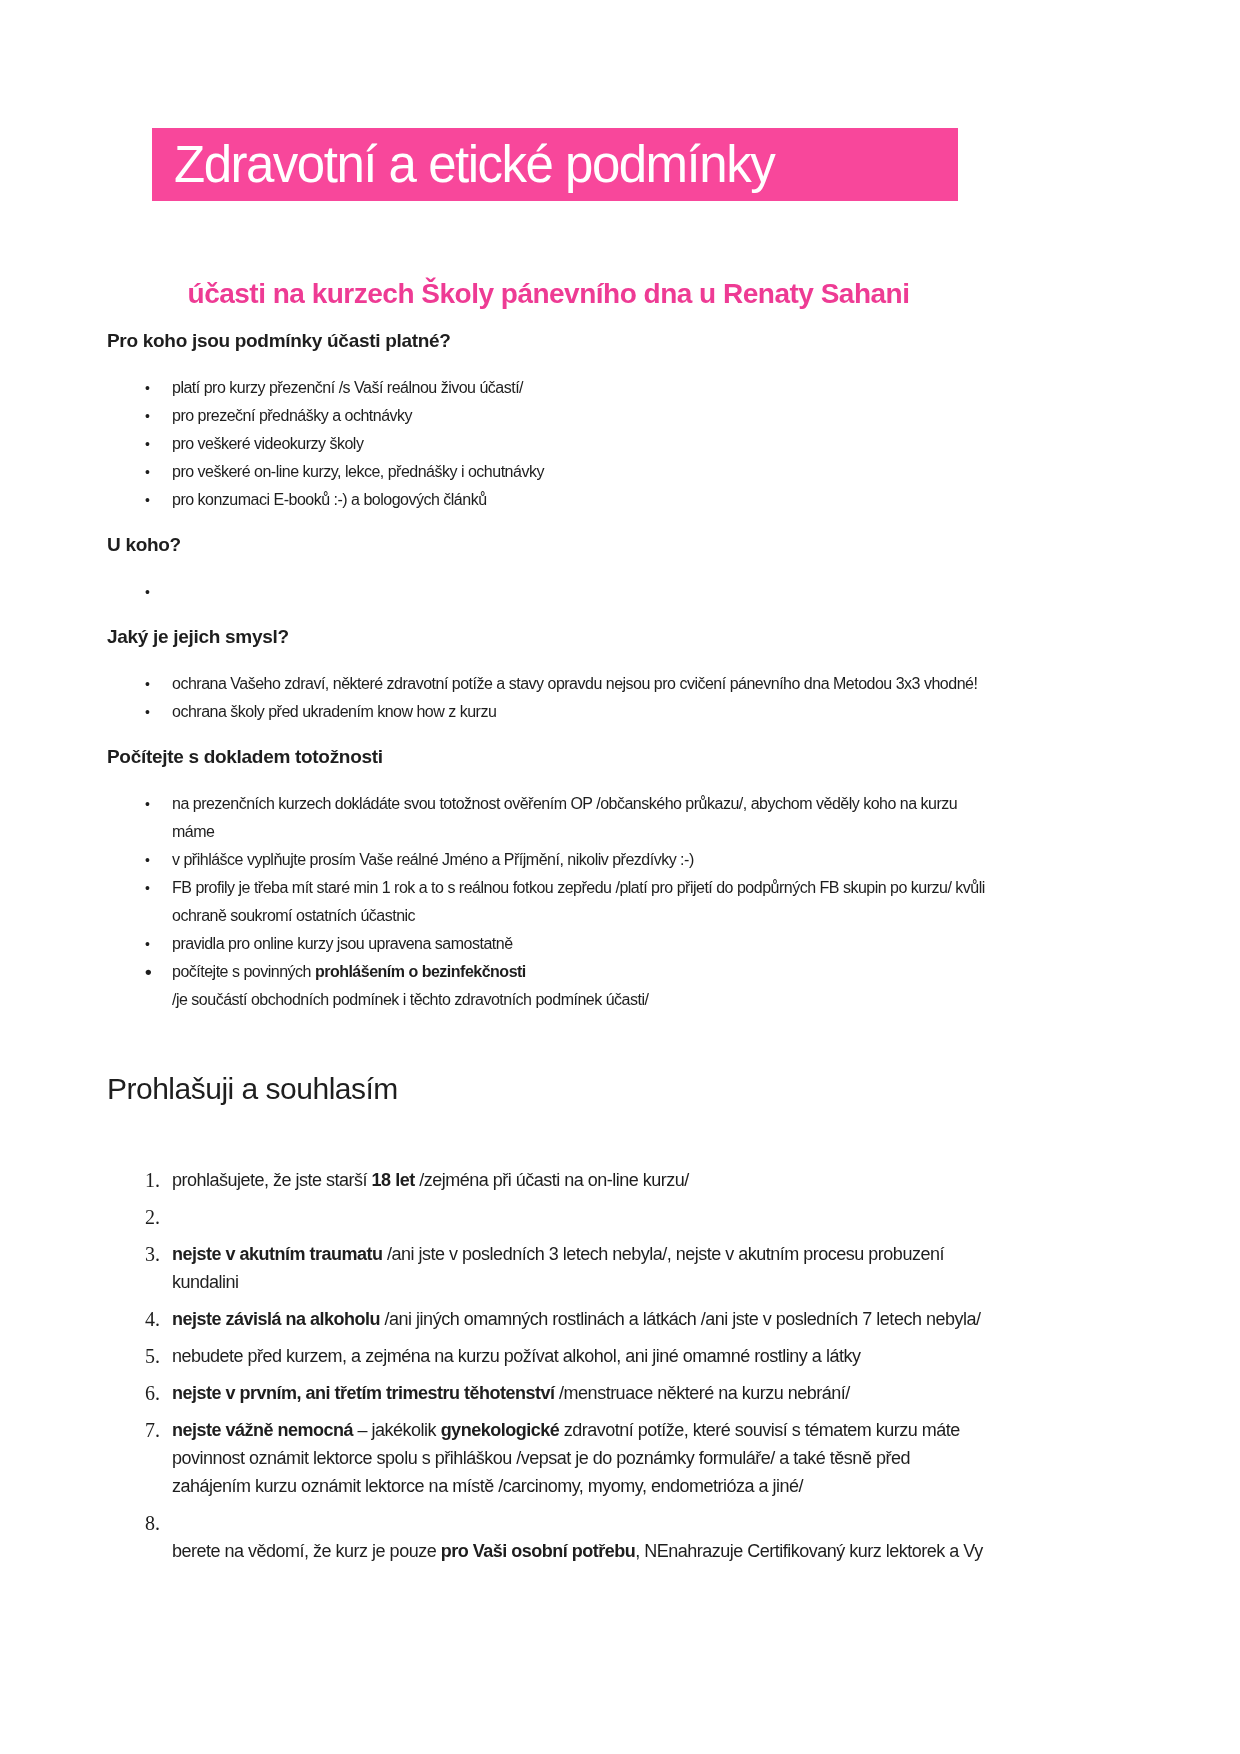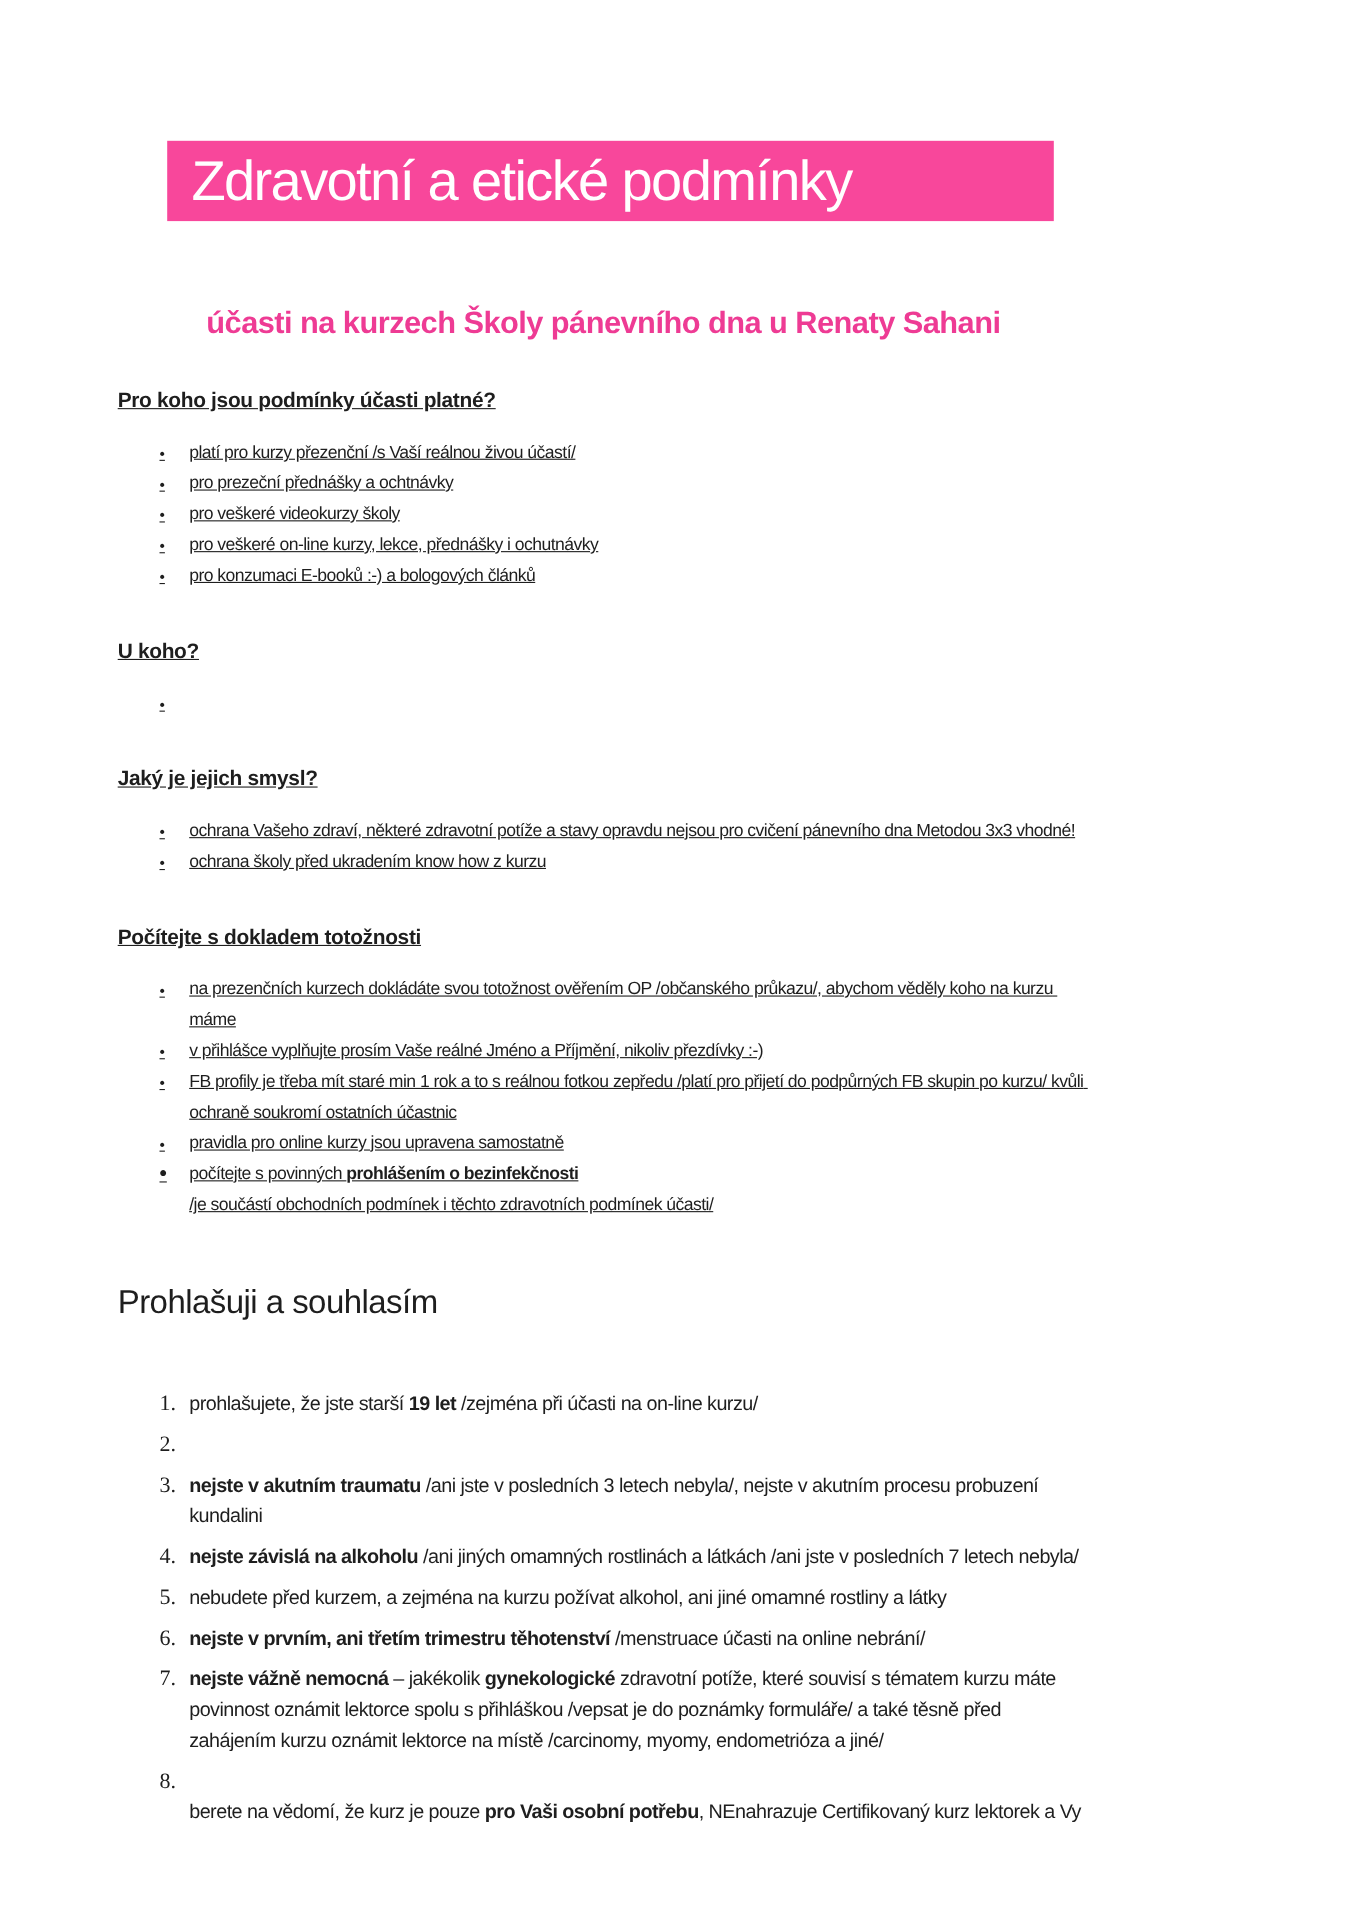--- a/index.html
+++ b/index.html
@@ -11,21 +11,21 @@
   .banner{
     margin-left:45px;width:806px;height:73px;display:flex;align-items:center;
     box-sizing:border-box;padding-left:22px;
   }
   .banner-title{
     color:#ffffff;font-size:51px;font-weight:400;letter-spacing:-1.5px;white-space:nowrap;
   }
   .subtitle{
     margin-top:77px;text-align:center;font-size:28px;font-weight:700;letter-spacing:-0.5px;
   }
-  .section{margin-top:44px;text-decoration:underline;}
+  .section{margin-top:20px;}
   .section-h{font-size:19px;font-weight:700;margin:0 0 22px 0;letter-spacing:-0.3px;}
   .bullets{padding-left:38px;}
   .bullet{display:flex;}
   .marker{width:27px;flex:none;font-size:14px;line-height:28px;}
   .marker.big{font-size:19px;font-weight:700;}
   .btext{line-height:28px;font-size:16px;letter-spacing:-0.5px;white-space:pre-wrap;}
   .decl-heading{
     margin-top:58px;text-align:left;font-size:30px;font-weight:400;letter-spacing:-0.5px;
   }
   .decl-list{margin-top:60px;padding-left:38px;}
@@ -121,40 +121,40 @@
             </div>
           </div>
         </div>
       </div>
 
     <div class="decl-heading">Prohlašuji a souhlasím</div>
 
     <div class="decl-list" id="decl-list">
         <div class="decl-item">
           <span class="num">1.</span>
-          <span class="itext"><span>prohlašujete, že jste starší </span><span class="b">19 let</span><span> /zejména při účasti na on-line kurzu/</span></span>
+          <span class="itext"><span>prohlašujete, že jste starší </span><span class="b">18 let</span><span> /zejména při účasti na on-line kurzu/</span></span>
         </div>
         <div class="decl-item">
           <span class="num">2.</span>
         </div>
         <div class="decl-item">
           <span class="num">3.</span>
           <span class="itext"><span class="b">nejste v akutním traumatu</span><span> /ani jste v posledních 3 letech nebyla/, nejste v akutním procesu probuzení kundalini</span></span>
         </div>
         <div class="decl-item">
           <span class="num">4.</span>
           <span class="itext"><span class="b">nejste závislá na alkoholu</span><span> /ani jiných omamných rostlinách a látkách /ani jste v posledních 7 letech nebyla/</span></span>
         </div>
         <div class="decl-item">
           <span class="num">5.</span>
           <span class="itext"><span>nebudete před kurzem, a zejména na kurzu požívat alkohol, ani jiné omamné rostliny a látky</span></span>
         </div>
         <div class="decl-item">
           <span class="num">6.</span>
-          <span class="itext"><span class="b">nejste v prvním, ani třetím trimestru těhotenství</span><span> /menstruace účasti na online nebrání/</span></span>
+          <span class="itext"><span class="b">nejste v prvním, ani třetím trimestru těhotenství</span><span> /menstruace některé na kurzu nebrání/</span></span>
         </div>
         <div class="decl-item">
           <span class="num">7.</span>
           <span class="itext"><span class="b">nejste vážně nemocná</span><span> – jakékolik </span><span class="b">gynekologické</span><span> zdravotní potíže, které souvisí s tématem kurzu máte povinnost oznámit lektorce spolu s přihláškou /vepsat je do poznámky formuláře/ a také těsně před zahájením kurzu oznámit lektorce na místě /carcinomy, myomy, endometrióza a jiné/</span></span>
         </div>
         <div class="decl-item">
           <span class="num">8.</span>
           <span class="itext"><span>
 berete na vědomí, že kurz je pouze </span><span class="b">pro Vaši osobní potřebu</span><span>, NEnahrazuje Certifikovaný kurz lektorek a Vy</span></span>
         </div>

